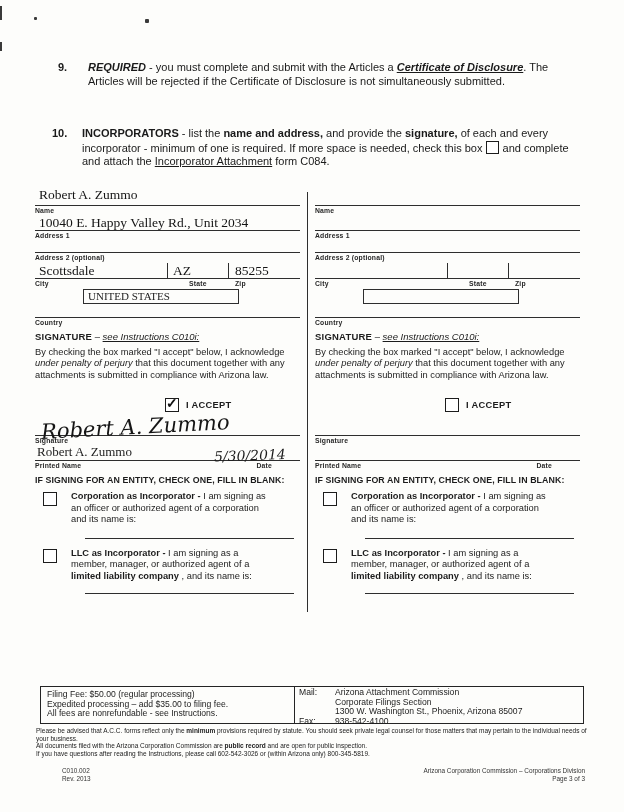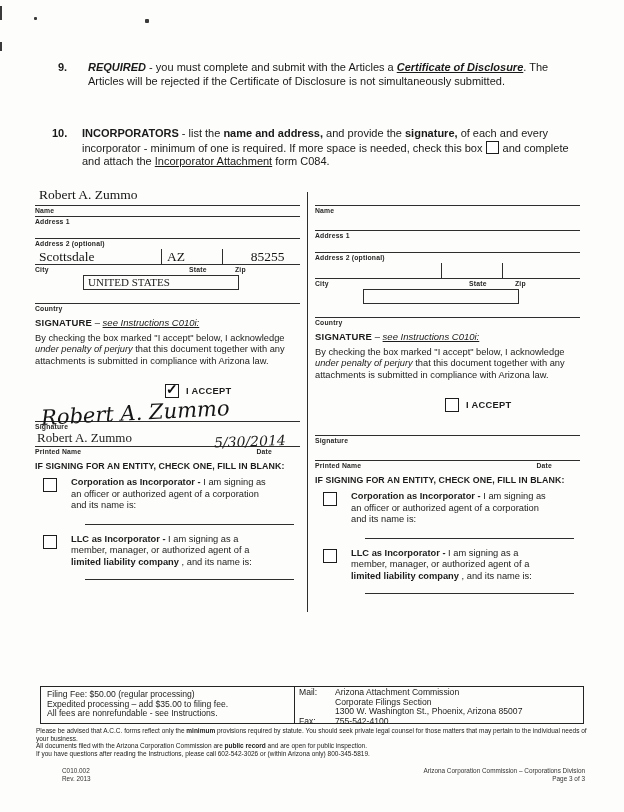--- a/index.html
+++ b/index.html
@@ -26,21 +26,21 @@
 
   .fv{font-family:"Liberation Serif",serif;font-size:13.5px;color:#141414;}
   .rule{border-top:1px solid #2e2e2e;}
   .flabel{font-size:6.8px;font-weight:bold;color:#272727;height:9px;letter-spacing:.2px;padding-top:1px;}
   .vname{height:27px;display:flex;align-items:flex-end;padding:0 0 2px 4px;}
   .vaddr{height:14px;line-height:14px;padding-left:4px;}
   .vaddr2{height:11px;}
   .cityrow{display:flex;height:15px;line-height:15px;gap:15px;}
   .citycell{flex:1;padding-left:4px;}
   .statecell{width:40px;border-left:1px solid #2e2e2e;padding-left:5px;}
-  .zipcell{width:65px;border-left:1px solid #2e2e2e;padding-left:12px;text-align:center;}
+  .zipcell{width:65px;border-left:1px solid #2e2e2e;padding-left:6px;}
   .csz-labels{display:flex;}
   .csz-labels .l1{flex:1;}
   .csz-labels .l2{width:40px;padding-left:5px;}
   .csz-labels .l3{width:65px;padding-left:6px;}
   .countryrow{height:28px;}
   .countrybox{margin-left:48px;width:150px;height:13px;border:1px solid #2e2e2e;
               font-family:"Liberation Serif",serif;font-size:11px;line-height:13px;padding-left:4px;}
 
   .sig-head{margin-top:3px;font-size:9.5px;height:12px;}
   .sig-head .b{letter-spacing:.2px;}
@@ -121,20 +121,21 @@
 
   <div class="divider"></div>
 
   <div class="col" id="col-left">
     <div>
       <div class="fv vname">Robert A. Zummo</div>
       <div class="rule"></div>
       <div class="flabel">Name</div>
     </div>
     <div>
+      <div class="fv vaddr">10040 E. Happy Valley Rd., Unit 2034</div>
       <div class="rule"></div>
       <div class="flabel">Address 1</div>
     </div>
     <div>
       <div class="fv vaddr vaddr2"></div>
       <div class="rule"></div>
       <div class="flabel">Address 2 (optional)</div>
     </div>
     <div>
       <div class="cityrow">
@@ -300,21 +301,21 @@
       <div class="fee-row">
         <span class="fee-lab">Mail:</span>
         <span class="addr-block">
           <div>Arizona Attachment Commission</div>
           <div>Corporate Filings Section</div>
           <div>1300 W. Washington St., Phoenix, Arizona  85007</div>
         </span>
       </div>
       <div class="fee-row">
         <span class="fee-lab">Fax:</span>
-        <span>755-542-4100</span>
+        <span>938-542-4100</span>
       </div>
     </div>
   </div>
 
   <div id="fine-print">
     <div>
       <span>Please be advised that A.C.C. forms reflect only the </span><span class="b">minimum</span><span> provisions required by statute.  You should seek private legal counsel for those matters that may pertain to the individual needs of your business.</span>
     </div>
     <div>
       <span>All documents filed with the Arizona Corporation Commission are </span><span class="b">public record</span><span> and are open for public inspection.</span>

